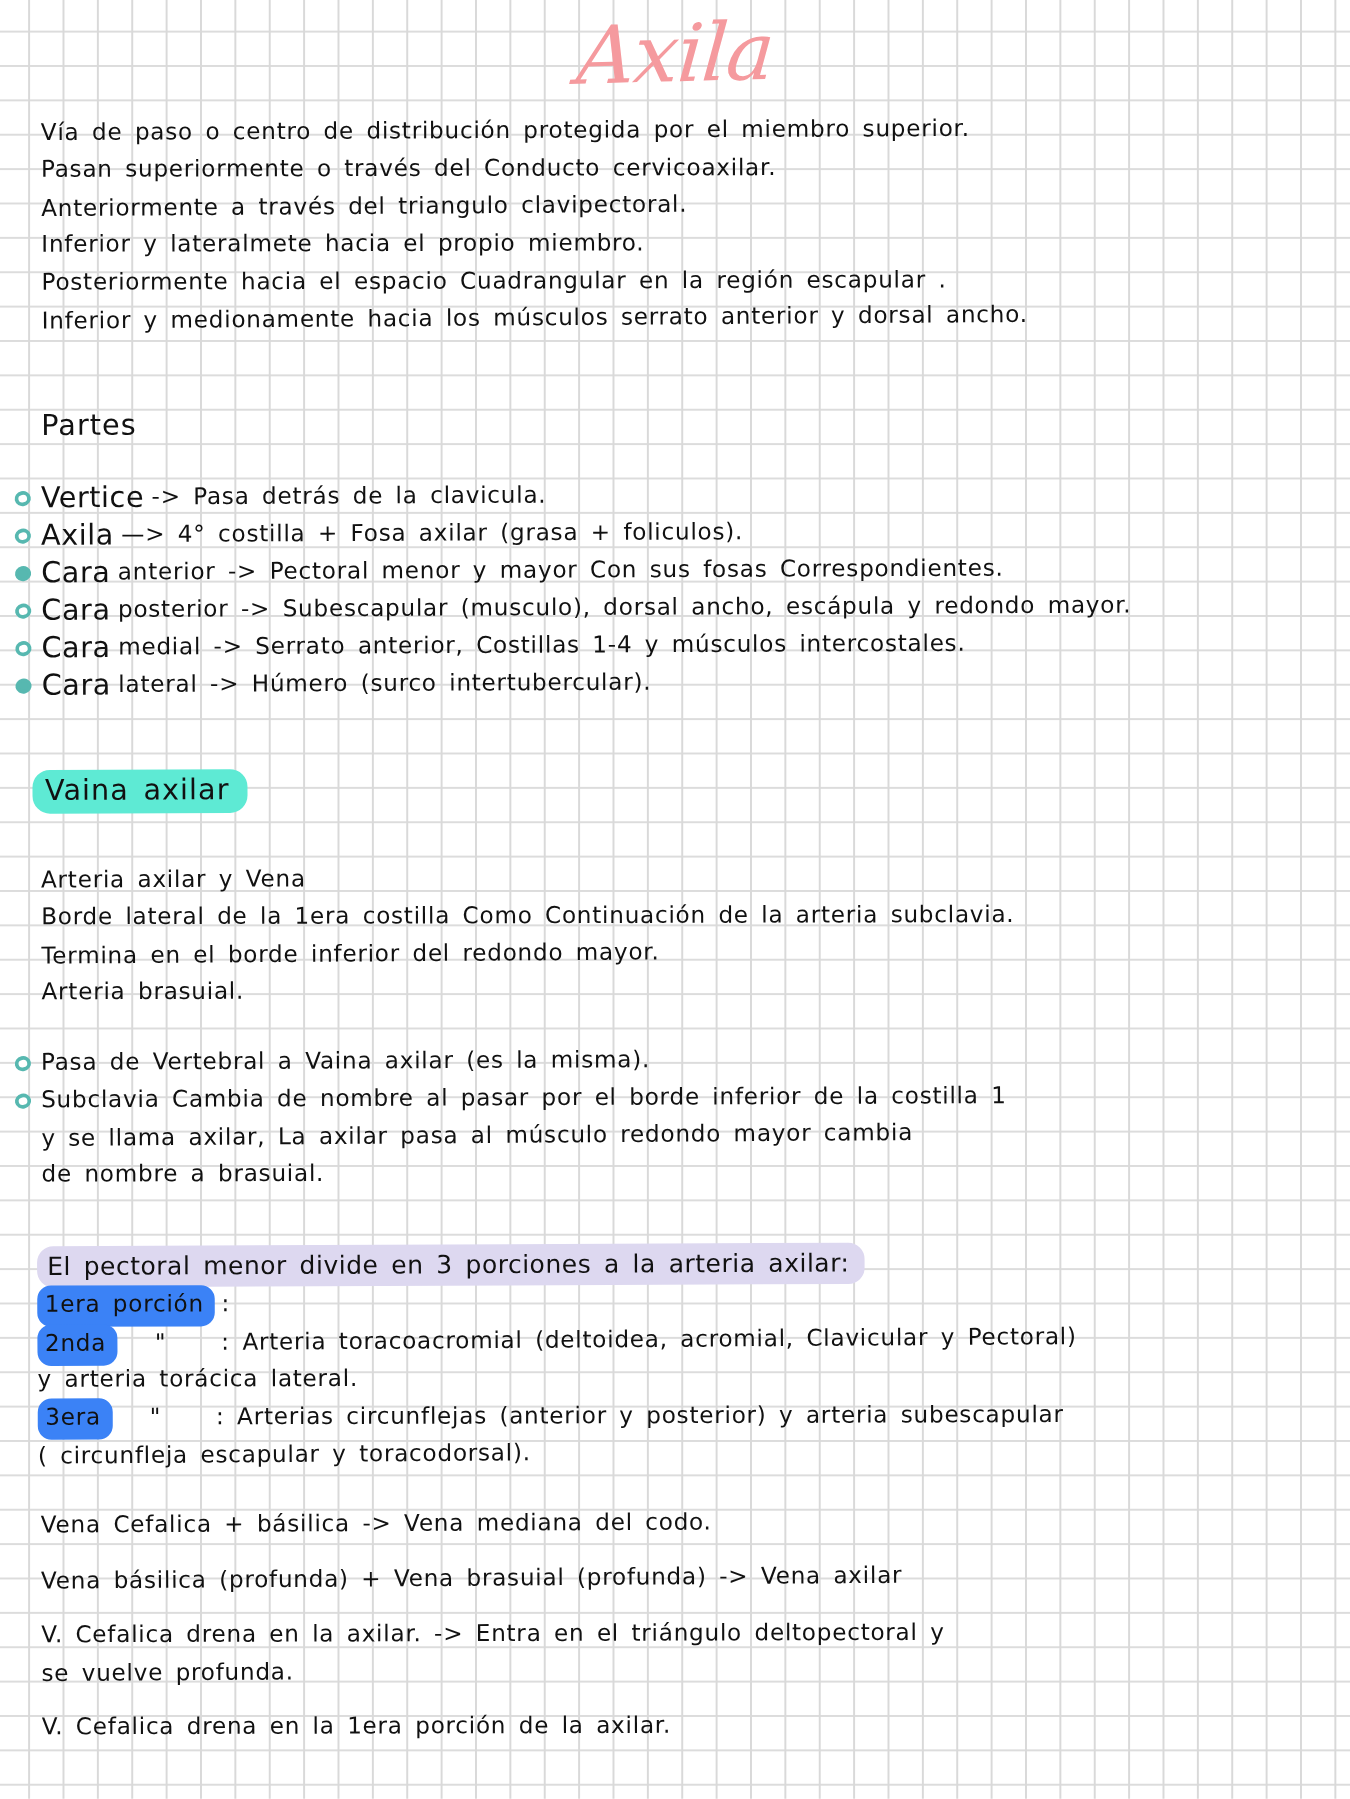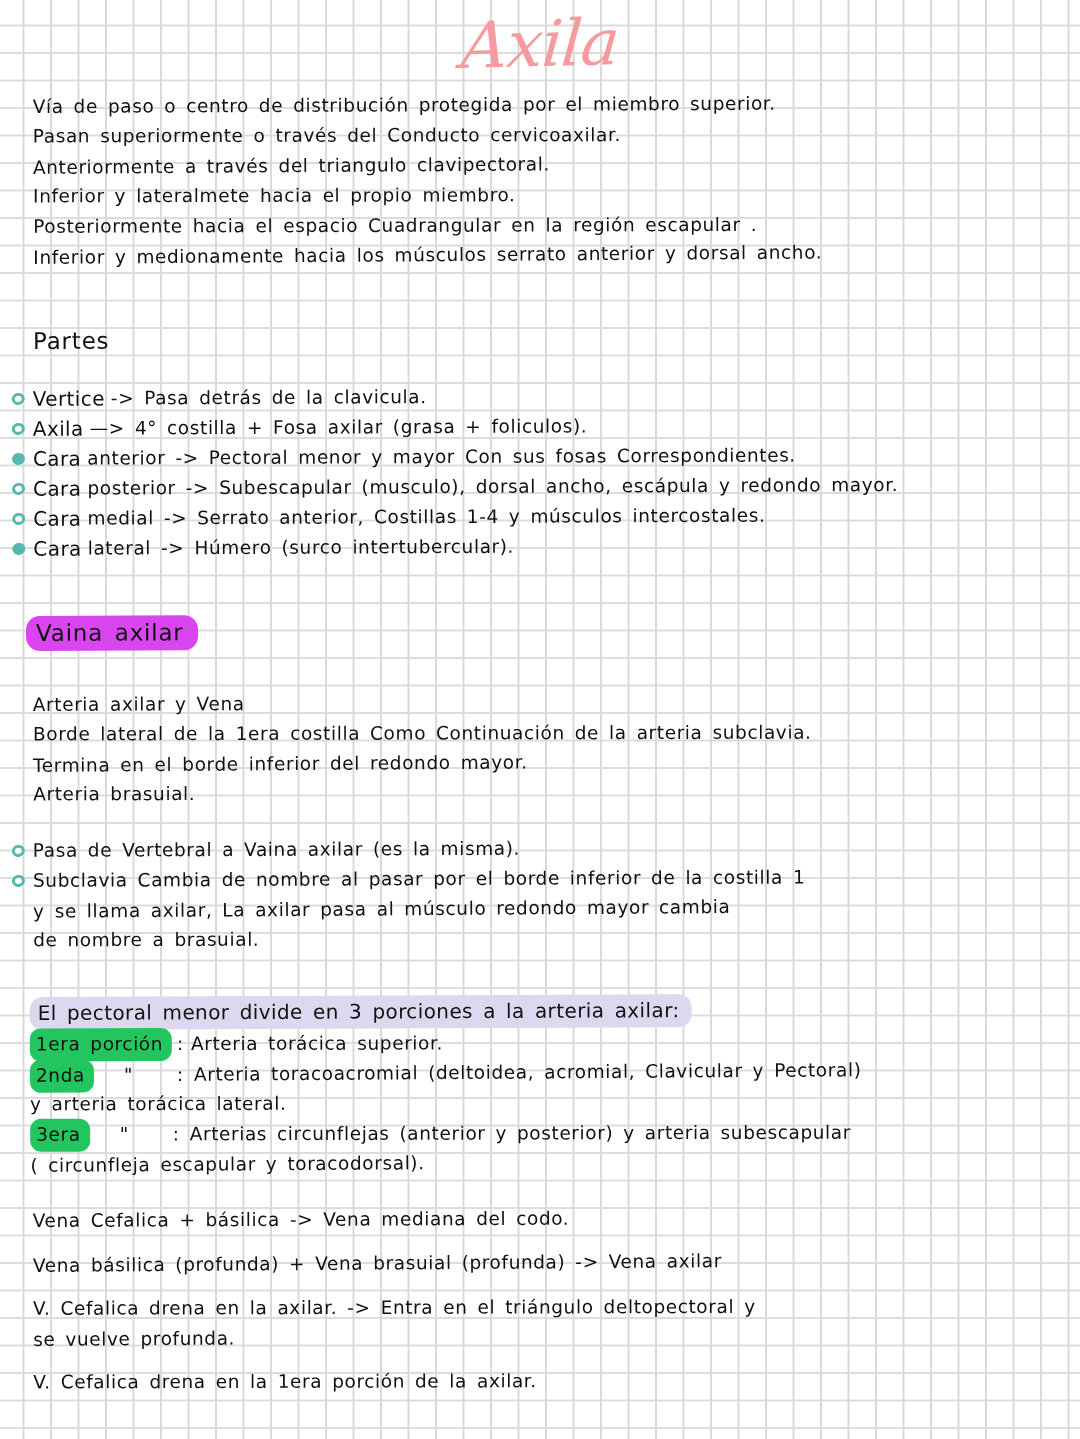--- a/index.html
+++ b/index.html
@@ -75,33 +75,33 @@
   .heading {
     font-size: 23px;
     letter-spacing: 0.8px;
     height: 34px;
     display: flex;
     align-items: center;
   }
 
   
   .hl-purple {
-    background: #d946ef;
+    background: #5eead4;
     border-radius: 14px;
     padding: 2px 14px 3px 10px;
     display: inline-block;
   }
   .hl-purple-bar {
     background: #ddd8f0;
     border-radius: 13px;
     padding: 1px 12px 2px 8px;
     display: inline-block;
   }
   .hl-green {
-    background: #22c55e;
+    background: #3b82f6;
     border-radius: 11px;
     padding: 1px 9px 2px 6px;
     display: inline-block;
   }
 
   
   .bullet-row {
     display: flex;
     align-items: center;
     height: 30px;
@@ -120,21 +120,21 @@
     transform: rotate(-12deg);
   }
   .bullet.solid {
     background: #57b8b0;
     border-color: #57b8b0;
   }
   .bullet-row .btxt { display: inline-block; }
 
   
   .big {
-    font-size: 20px;
+    font-size: 23px;
     letter-spacing: 0.4px;
   }
 
   .spacer-sm { height: 14px; }
   .spacer-md { height: 26px; }
   .spacer-lg { height: 40px; }
   .spacer-xl { height: 52px; }
 </style>
 </head>
 <body>
@@ -238,21 +238,20 @@
 
   <div class="hand" style="margin-left:30px">
 
     <div class="line" style="height:34px">
       <span class="hl-purple-bar big" style="font-size:20px">El pectoral menor divide en 3 porciones a la arteria axilar:</span>
     </div>
 
     <div class="line">
       <span class="hl-green">1era porción</span>
       <span style="margin-left:5px">:</span>
-      <span style="margin-left:7px">Arteria torácica superior.</span>
     </div>
 
     <div class="line">
       <span class="hl-green" style="min-width:52px">2nda</span>
       <span style="margin-left:30px">"</span>
       <span style="margin-left:44px">:</span>
       <span style="margin-left:10px">Arteria toracoacromial (deltoidea, acromial, Clavicular y Pectoral)</span>
     </div>
     <div class="line">y arteria torácica lateral.</div>
 

